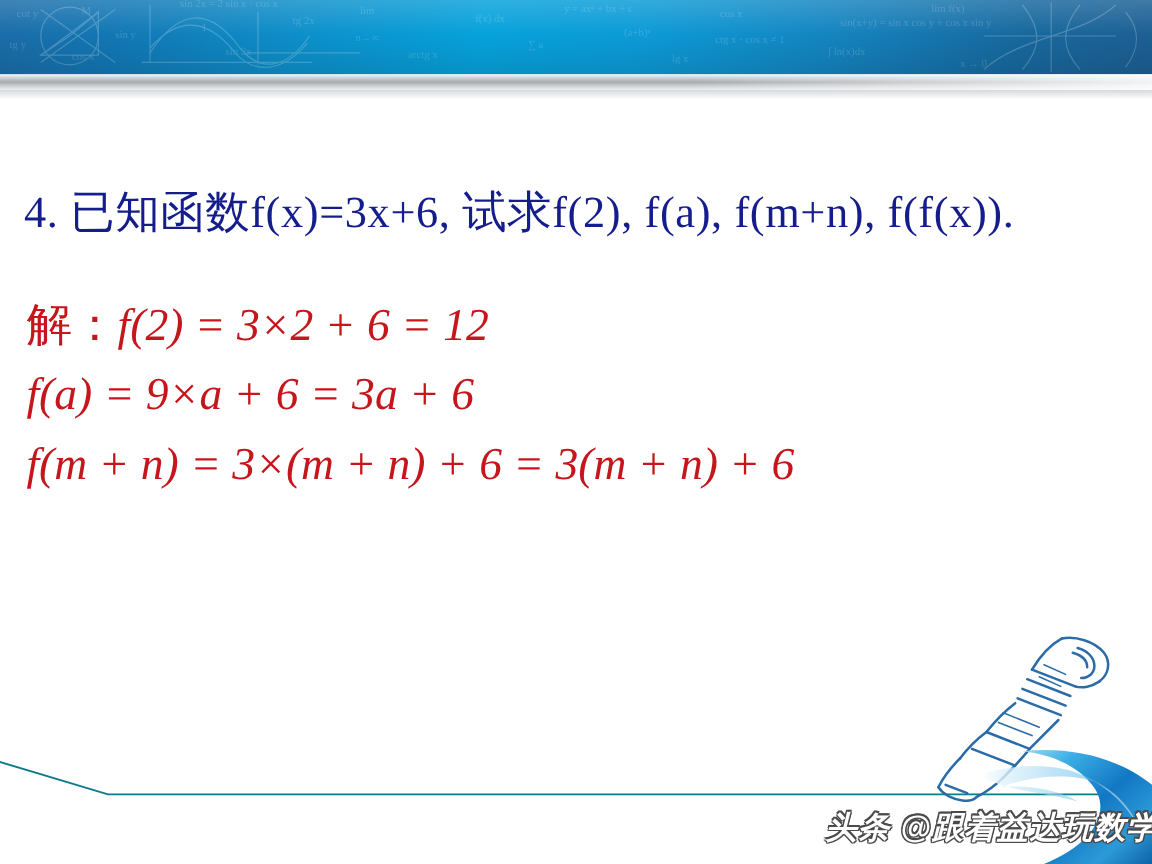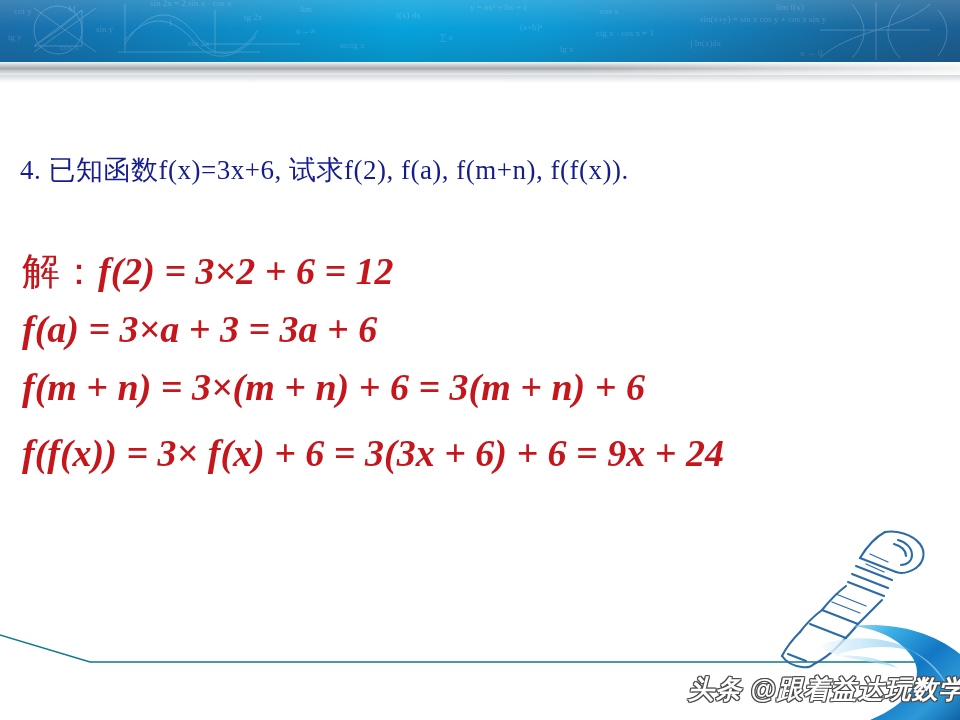--- a/index.html
+++ b/index.html
@@ -73,21 +73,21 @@
     height: 8px;
     background: linear-gradient(180deg, rgba(120,130,138,.30) 0%, rgba(255,255,255,0) 100%);
   }
 
   
   .question {
     position: absolute;
     left: 20px;
     top: 152px;
     color: #151d8c;
-    font-size: 27px;
+    font-size: 37px;
     font-family: "Liberation Serif", serif;
     letter-spacing: .5px;
     white-space: nowrap;
   }
 
   
   .solution {
     position: absolute;
     left: 22px;
     top: 252px;
@@ -107,21 +107,20 @@
     font-family: "Liberation Serif", serif;
     color: #c5161c;
     vertical-align: baseline;
   }
   .math {
     font-family: "Liberation Serif", serif;
     font-size: 38px;
     font-style: italic;
     color: #c5161c;
     vertical-align: baseline;
-    font-weight: bold;
   }
 
   
   .rule-svg {
     position: absolute;
     left: 0;
     top: 600px;
     width: 960px;
     height: 70px;
   }
@@ -231,30 +230,27 @@
 
   <div class="question">4. 已知函数f(x)=3x+6, 试求f(2), f(a), f(m+n), f(f(x)).</div>
 
   <div class="solution">
 
     <div class="eq-line l1">
       <span class="jie">解：</span><span class="math">f(2) = 3×2 + 6 = 12</span>
     </div>
 
     <div class="eq-line l2">
-      <span class="math">f(a) = 3×a + 3 = 3a + 6</span>
+      <span class="math">f(a) = 9×a + 6 = 3a + 6</span>
     </div>
 
     <div class="eq-line l3">
       <span class="math">f(m + n) = 3×(m + n) + 6 = 3(m + n) + 6</span>
     </div>
 
-    <div class="eq-line l4">
-      <span class="math">f(f(x)) = 3× f(x) + 6 = 3(3x + 6) + 6 = 9x + 24</span>
-    </div>
 
   </div>
 
   <svg class="rule-svg" viewBox="0 0 960 70">
     <path d="M-10 32 L90 62 L960 62" fill="none" stroke="#0d7a8c" stroke-width="1.6"></path>
   </svg>
 
   <svg class="pen-svg" viewBox="0 0 300 160">
     <g fill="none" stroke="#2a6ba8" stroke-width="2.1" stroke-linecap="round" stroke-linejoin="round">
 

